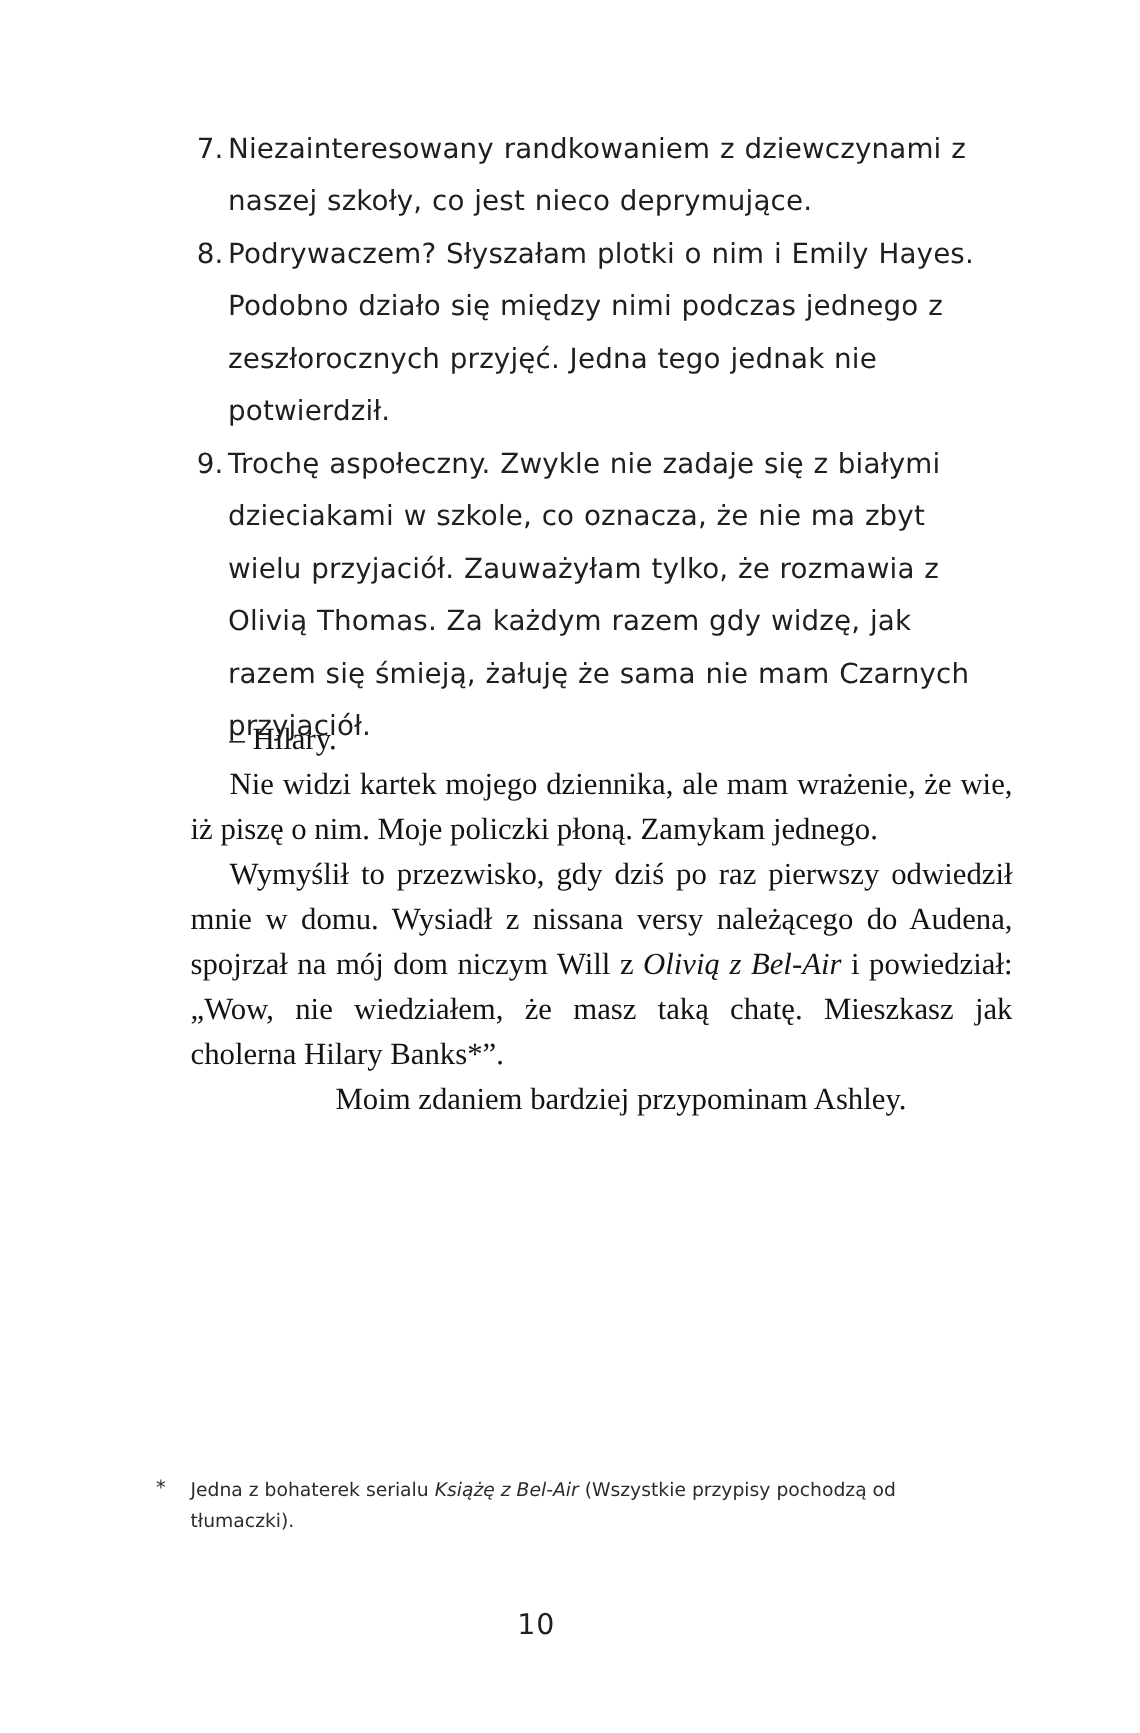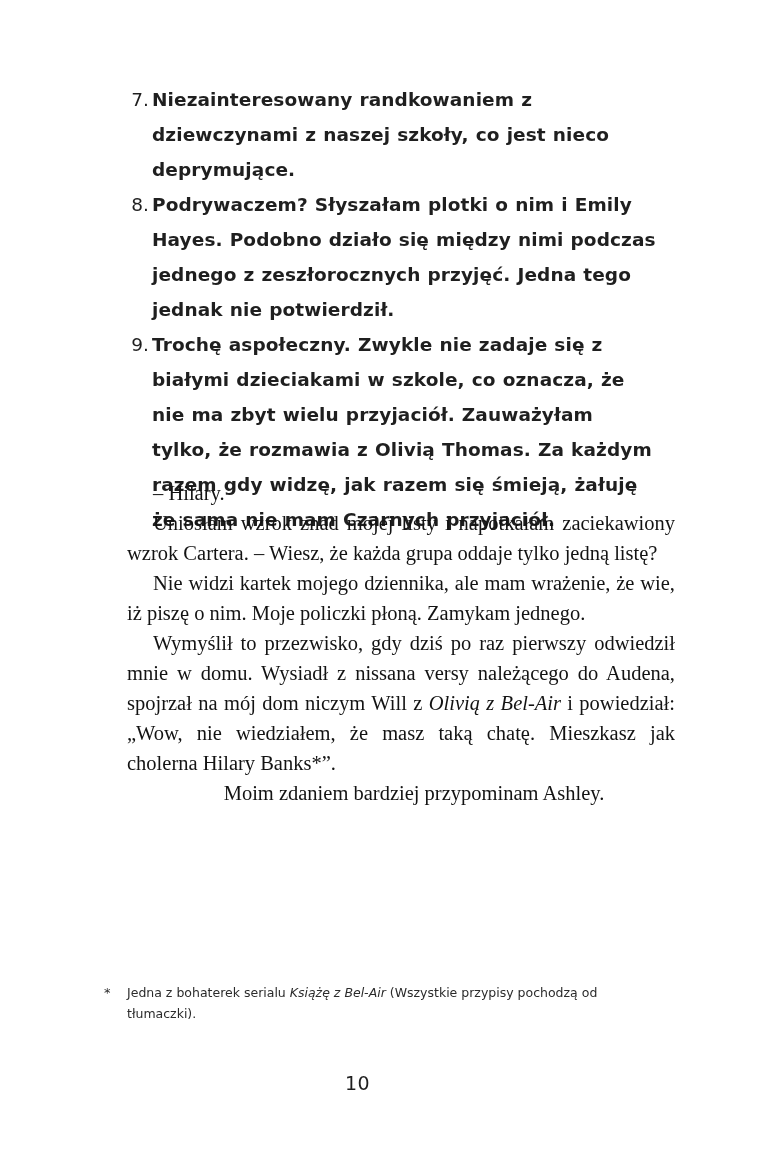--- a/index.html
+++ b/index.html
@@ -48,21 +48,20 @@
     top: 0;
     width: 28px;
     text-align: right;
     font-family: "DejaVu Sans", sans-serif;
     font-size: 18.5px;
   }
   .journal-text {
     display: block;
     text-align: left;
     word-spacing: 0.5px;
-    font-weight: bold;
   }
 
   
   .body-text {
     position: absolute;
     left: 107px;
     top: 478px;
     width: 548px;
     font-family: "Liberation Serif", serif;
     font-size: 20.5px;
@@ -139,21 +138,20 @@
 
     <div class="journal-item">
       <span class="journal-num">9.</span>
       <span class="journal-text">Trochę aspołeczny. Zwykle nie zadaje się z białymi dzieciakami w szkole, co oznacza, że nie ma zbyt wielu przyjaciół. Zauważyłam tylko, że rozmawia z Olivią Thomas. Za każdym razem gdy widzę, jak razem się śmieją, żałuję że sama nie mam Czarnych przyjaciół.</span>
     </div>
 
   </div>
 
   <div class="body-text">
     <p><span>– Hilary.</span></p>
-    <p><span>Uniosłam wzrok znad mojej listy i napotkałam zaciekawiony wzrok Cartera. – Wiesz, że każda grupa oddaje tylko jedną listę?</span></p>
     <p><span>Nie widzi kartek mojego dziennika, ale mam wrażenie, że wie, iż piszę o nim. Moje policzki płoną. Zamykam jednego.</span></p>
     <p><span>Wymyślił to przezwisko, gdy dziś po raz pierwszy odwiedził mnie w domu. Wysiadł z nissana versy należącego do Audena, spojrzał na mój dom niczym Will z </span><i>Olivią z Bel-Air</i><span> i powiedział: „Wow, nie wiedziałem, że masz taką chatę. Mieszkasz jak cholerna Hilary Banks*”.</span></p>
     <p><span>Moim zdaniem bardziej przypominam Ashley.</span></p>
   </div>
 
   <div class="footnote">
     <div class="footnote-row">
       <span class="footnote-marker">*</span>
       <span class="footnote-text"><span>Jedna z bohaterek serialu </span><i>Książę z Bel-Air</i><span> (Wszystkie przypisy pochodzą od tłumaczki).</span></span>
     </div>

